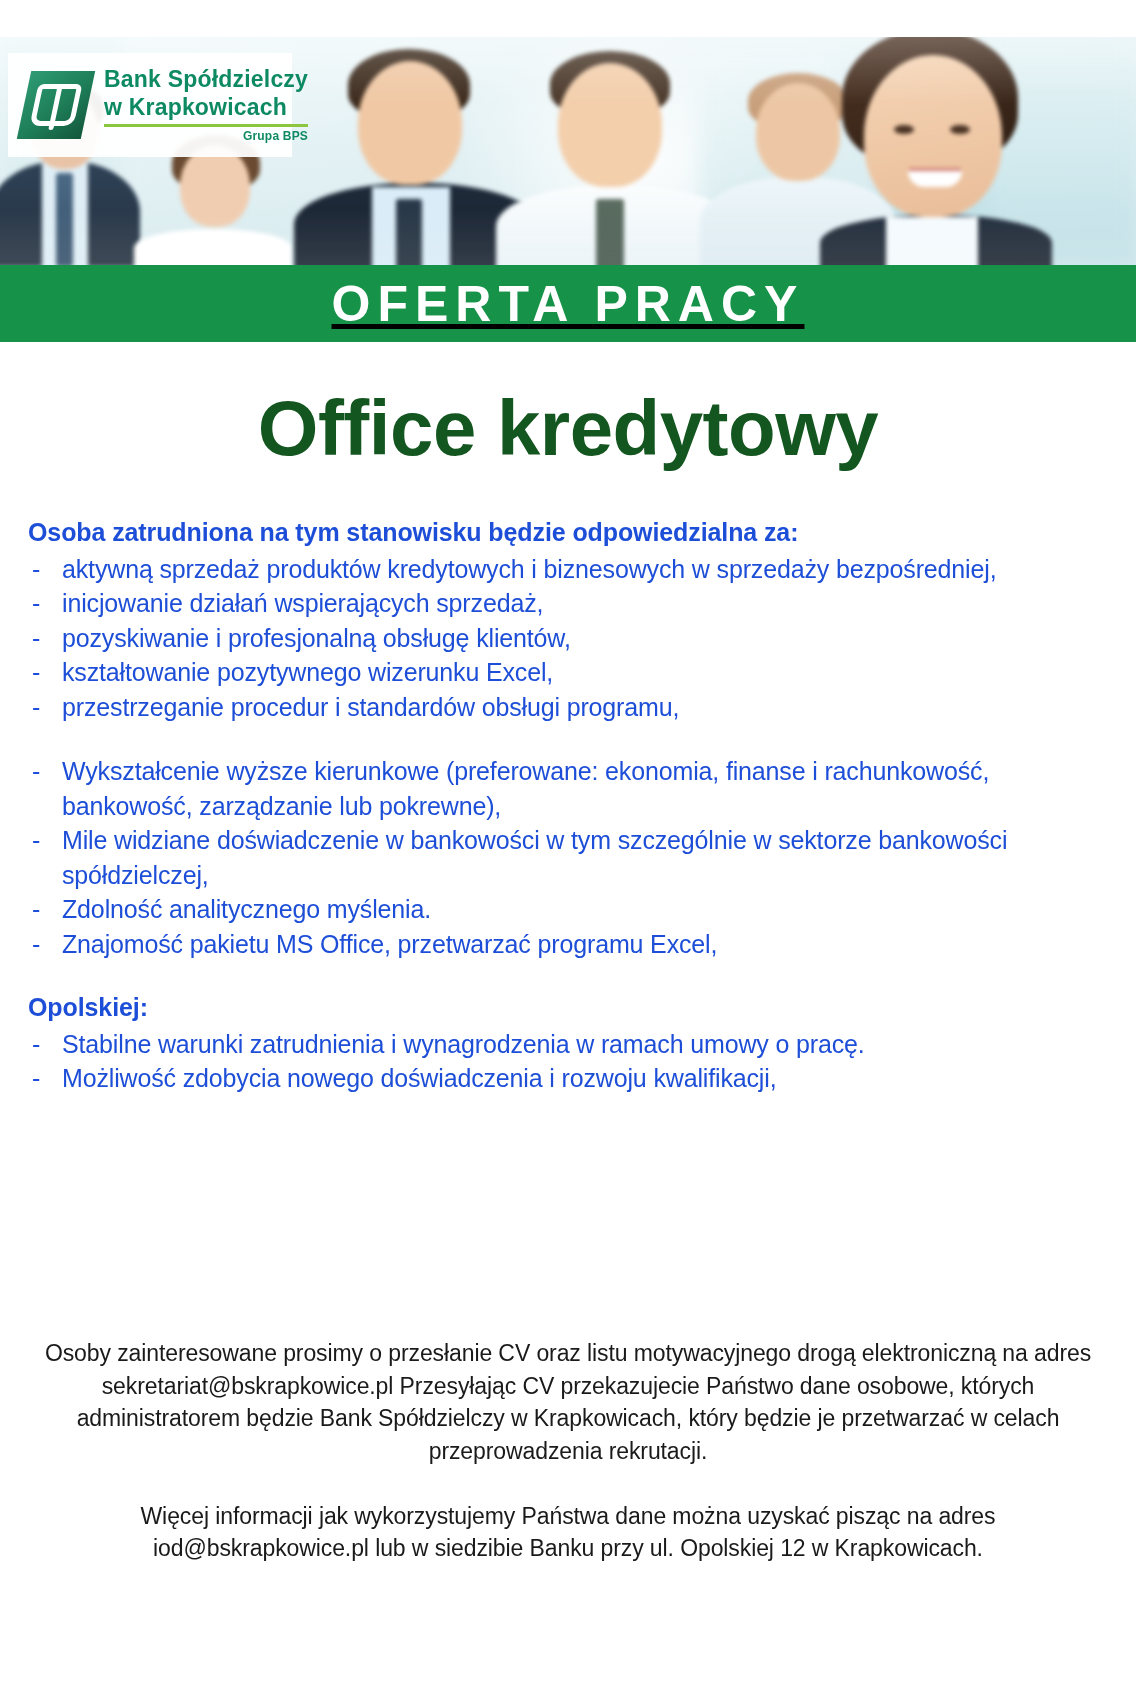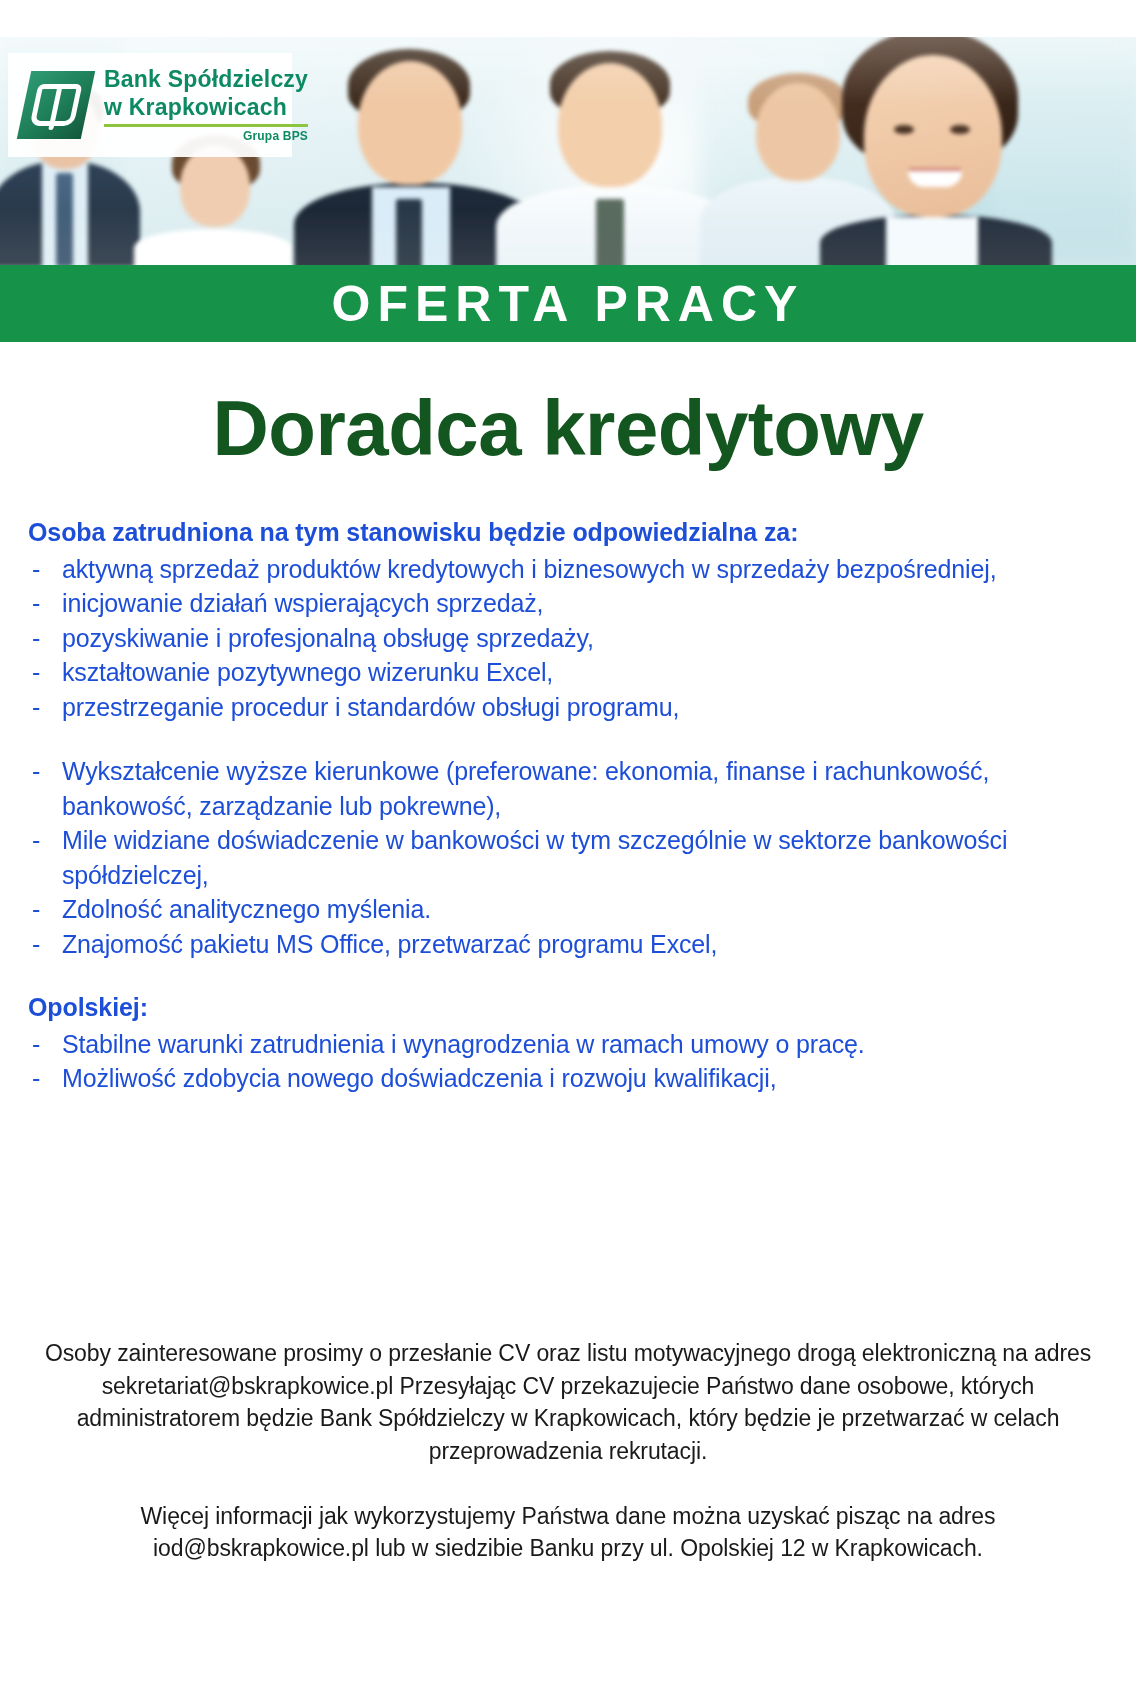--- a/index.html
+++ b/index.html
@@ -174,20 +174,21 @@
   }
 
   
   .banner {
     width: 1136px;
     height: 77px;
     background: #179249;
     display: flex;
     align-items: center;
     justify-content: center;
+    text-decoration: underline;
   }
   .banner-title {
     color: #ffffff;
     font-size: 50px;
     font-weight: bold;
     letter-spacing: 7px;
     line-height: 1;
     font-family: "Liberation Sans", sans-serif;
   }
 
@@ -329,37 +330,37 @@
         <div class="logo-sub">Grupa BPS</div>
       </div>
     </div>
   </div>
 
   <div class="banner">
     <div class="banner-title">OFERTA PRACY</div>
   </div>
 
   <div class="job-title-wrap">
-    <h1 class="job-title">Doradca kredytowy</h1>
+    <h1 class="job-title">Office kredytowy</h1>
   </div>
 
   <div class="content" id="sections-root">
       <div class="sec-heading">Osoba zatrudniona na tym stanowisku będzie odpowiedzialna za:</div>
       <ul class="bullets">
         <li>
           <span class="dash">-</span>
           <span class="btxt">aktywną sprzedaż produktów kredytowych i biznesowych w sprzedaży bezpośredniej,</span>
         </li>
         <li>
           <span class="dash">-</span>
           <span class="btxt">inicjowanie działań wspierających sprzedaż,</span>
         </li>
         <li>
           <span class="dash">-</span>
-          <span class="btxt">pozyskiwanie i profesjonalną obsługę sprzedaży,</span>
+          <span class="btxt">pozyskiwanie i profesjonalną obsługę klientów,</span>
         </li>
         <li>
           <span class="dash">-</span>
           <span class="btxt">kształtowanie pozytywnego wizerunku Excel,</span>
         </li>
         <li>
           <span class="dash">-</span>
           <span class="btxt">przestrzeganie procedur i standardów obsługi programu,</span>
         </li>
       </ul>

